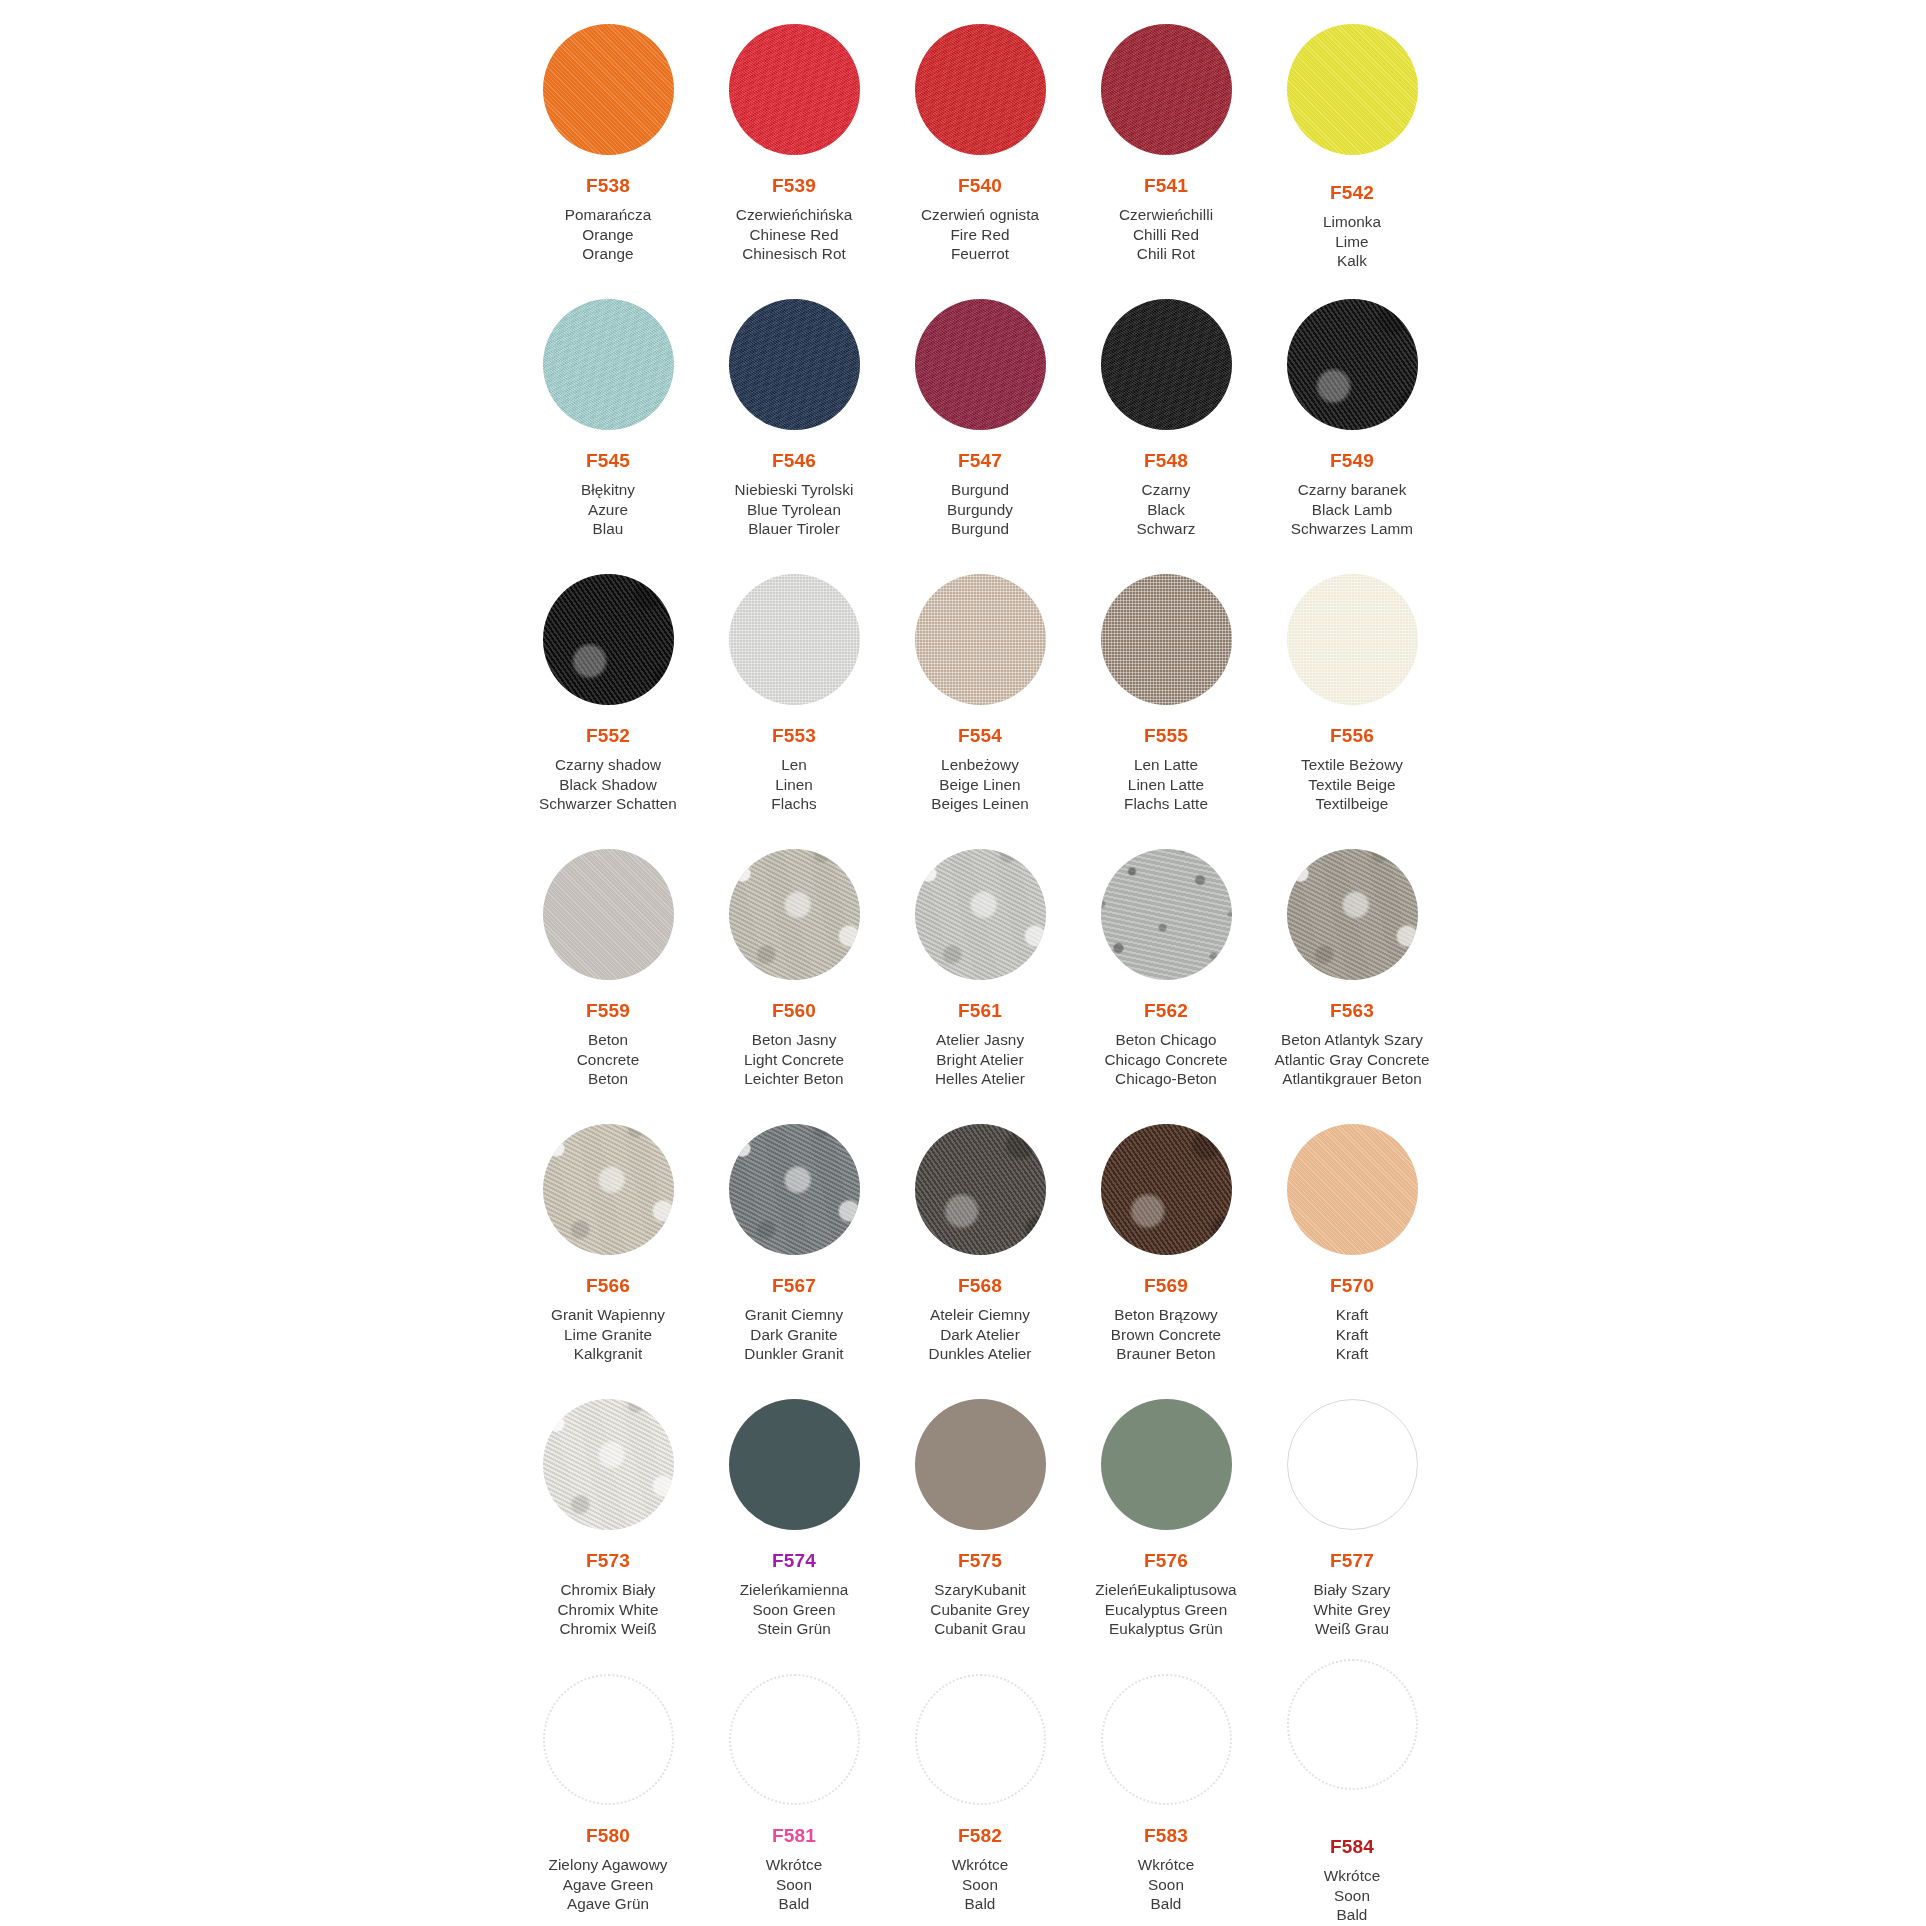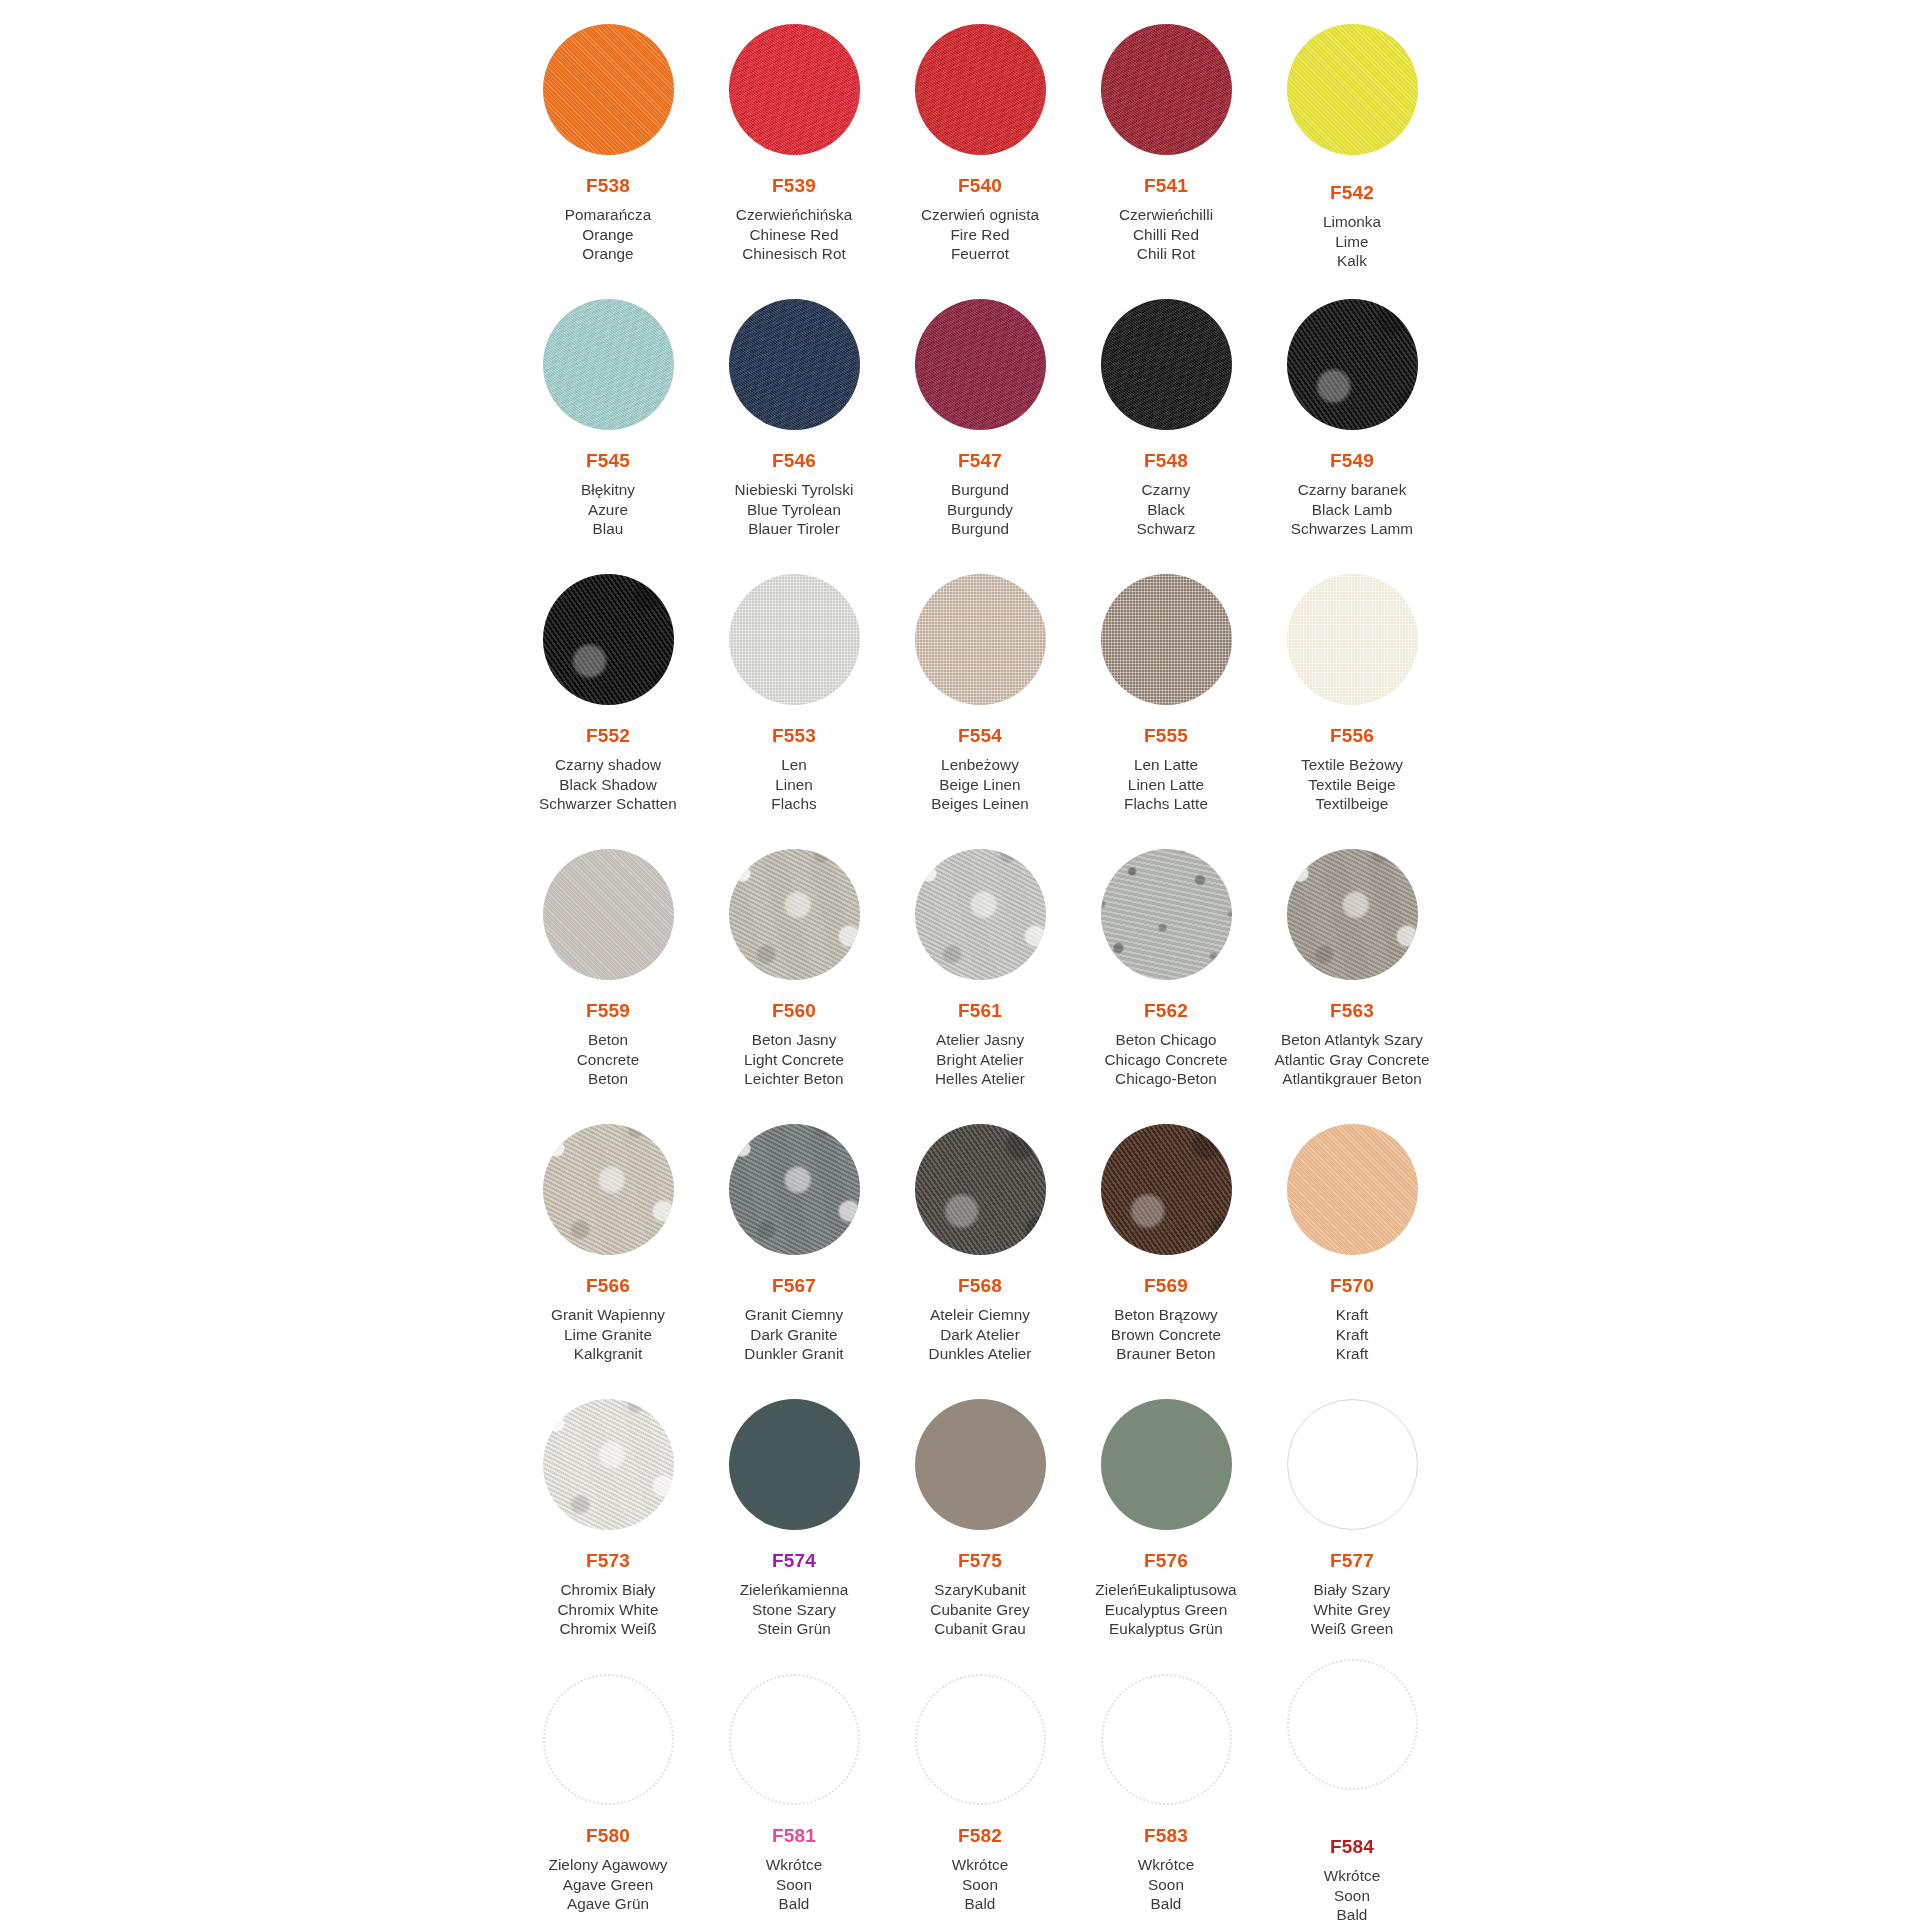--- a/index.html
+++ b/index.html
@@ -448,21 +448,21 @@
           <div class="nm">Chromix Weiß</div>
         </div>
       </div>
       <div class="cell">
         <div class="swatch-wrap">
           <div class="swatch tex-flat" style="background: rgb(70, 88, 90);"></div>
         </div>
         <div class="labels">
           <div class="code" style="color: #a21caf;">F574</div>
           <div class="nm">Zieleńkamienna</div>
-          <div class="nm">Stone Szary</div>
+          <div class="nm">Soon Green</div>
           <div class="nm">Stein Grün</div>
         </div>
       </div>
       <div class="cell">
         <div class="swatch-wrap">
           <div class="swatch tex-flat" style="background: rgb(149, 136, 124);"></div>
         </div>
         <div class="labels">
           <div class="code" style="color: rgb(232, 80, 15);">F575</div>
           <div class="nm">SzaryKubanit</div>
@@ -482,21 +482,21 @@
         </div>
       </div>
       <div class="cell">
         <div class="swatch-wrap">
           <div class="swatch outline" style="background: rgb(255, 255, 255);"></div>
         </div>
         <div class="labels">
           <div class="code" style="color: rgb(232, 80, 15);">F577</div>
           <div class="nm">Biały Szary</div>
           <div class="nm">White Grey</div>
-          <div class="nm">Weiß Green</div>
+          <div class="nm">Weiß Grau</div>
         </div>
       </div>
       <div class="cell">
         <div class="swatch-wrap">
           <div class="swatch placeholder"></div>
         </div>
         <div class="labels">
           <div class="code" style="color: rgb(232, 80, 15);">F580</div>
           <div class="nm">Zielony Agawowy</div>
           <div class="nm">Agave Green</div>

